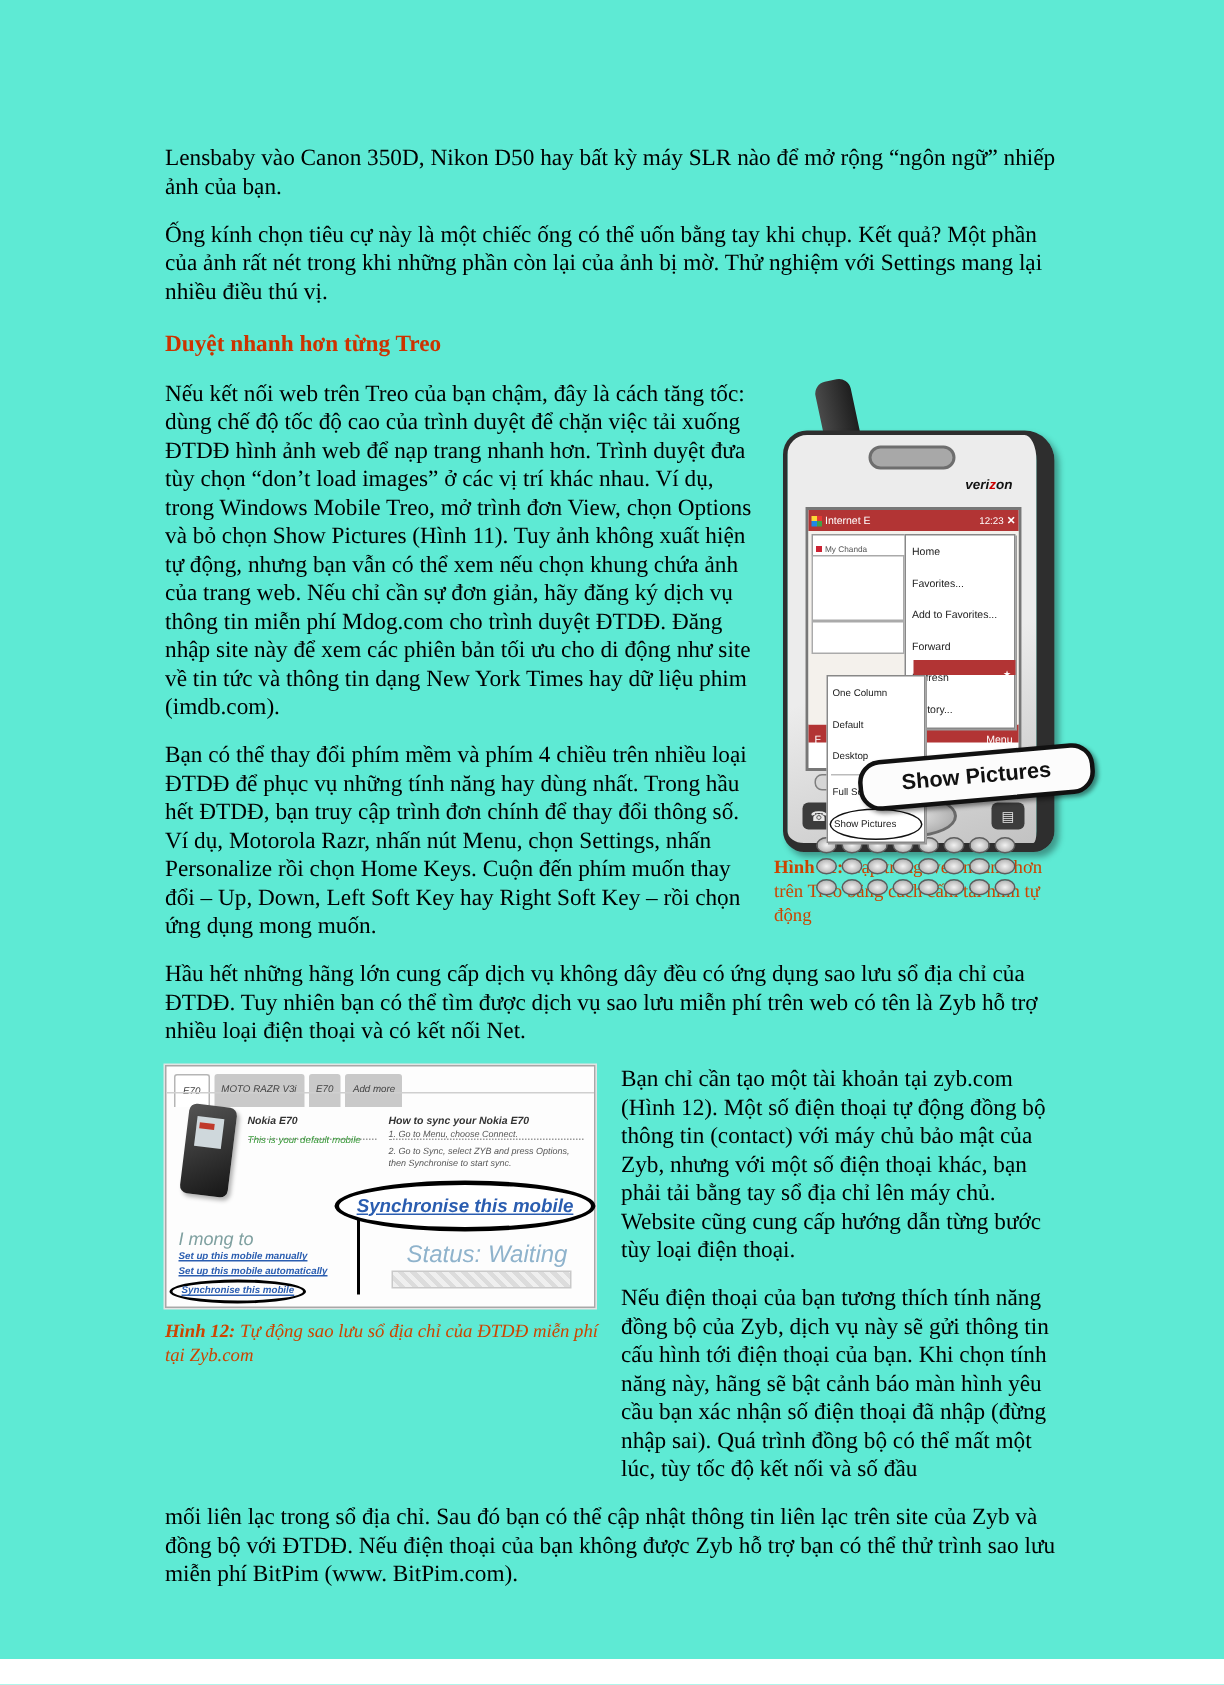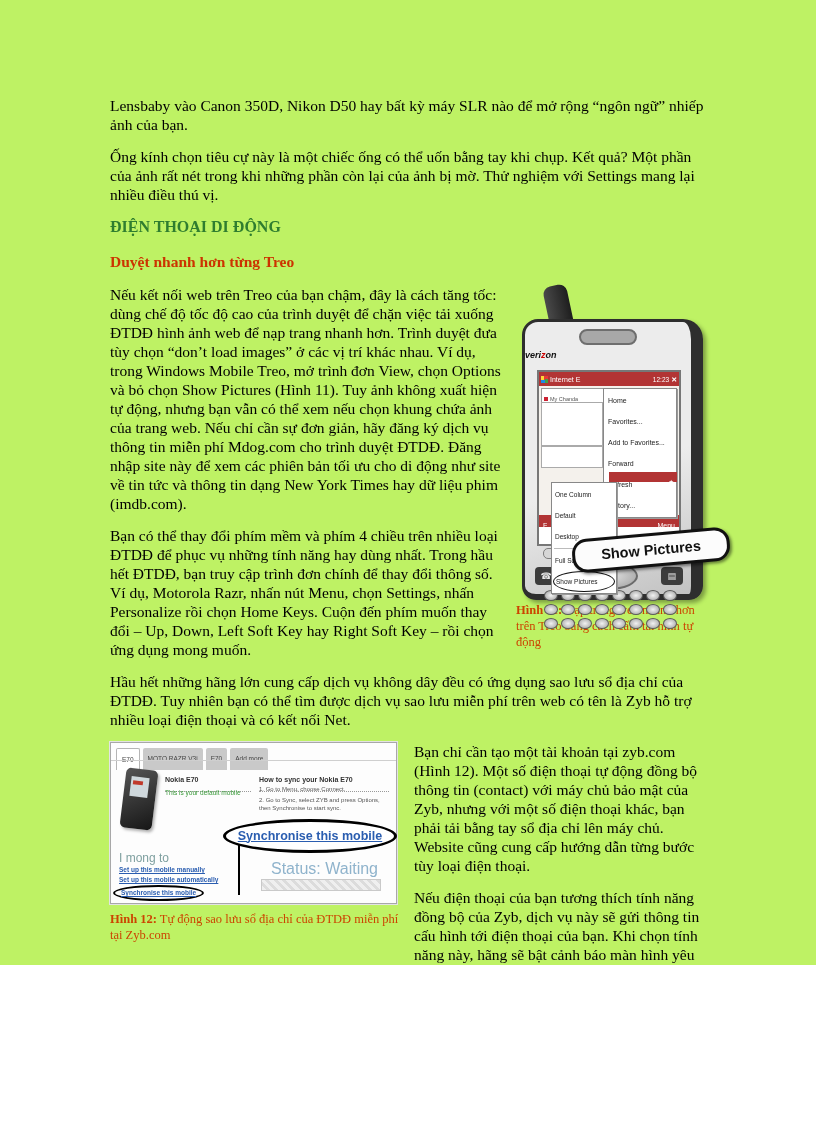--- a/index.html
+++ b/index.html
@@ -1,48 +1,48 @@
 <!DOCTYPE html>
 <html><head>
 <meta charset="utf-8">
 <style>
   html,body { margin:0; padding:0; background:#ffffff; }
   .page {
-    position:relative; width:816px; height:965px; background:#bef264;
+    position:relative; width:816px; height:1106px; background:#5eead4;
     font-family:"Liberation Serif", serif; color:#000; overflow:hidden;
   }
   .content { position:absolute; left:110px; top:96px; width:604px;
     font-size:15.5px; line-height:19px; }
   .content p { margin:0 0 13px 0; text-align:left; }
   h2.green-head { font-size:16px; font-weight:bold; color:#2f7d2f; margin:6px 0 16px 0; }
   h3.red-head { font-size:15.5px; font-weight:bold; color:#cc3300; margin:16px 0 14px 0; }
   h3.red-head:first-child { margin-top:0; }
 
   
   .cols { display:flex; align-items:flex-start; }
   .treo-text { width:400px; }
   .treo-figcol { width:198px; margin-left:6px; }
-  .zyb-figcol { width:292px; margin-right:12px; }
+  .zyb-figcol { width:292px; margin-right:12px;font-style:italic; }
   .zyb-text { width:300px; }
 
   .fig-caption { margin-top:7px; font-size:12.5px; line-height:16px; color:#cc4400; }
   .fig-caption .cap-label { font-weight:bold; }
 
   
   .phone-wrap { position:relative; width:198px; height:310px; }
   .antenna { position:absolute; left:32px; top:0; width:24px; height:60px;
     background:linear-gradient(90deg,#4a4a4a,#1e1e1e); border-radius:8px 8px 3px 3px;
     transform:rotate(-12deg); }
   .phone-body { position:absolute; left:6px; top:34px; width:166px; height:272px;
     background:linear-gradient(160deg,#ececec 55%, #c2c2c2);
     border:3px solid #2e2e2e; border-right-width:12px; border-bottom-width:6px;
     border-radius:16px 20px 14px 14px; box-shadow:3px 3px 4px rgba(0,0,0,0.35); }
   .speaker { margin:7px auto 1px auto; width:54px; height:12px; background:#a8a8a8;
     border:2px solid #6e6e6e; border-radius:8px; }
-  .verizon { padding-right:16px; font-family:"Liberation Sans",sans-serif;
+  .verizon { text-align:right; padding-right:16px; font-family:"Liberation Sans",sans-serif;
     font-size:9px; font-weight:bold; font-style:italic; color:#111; }
   .verizon .vz-z { color:#cc0000; }
   .t-screen { position:absolute; left:12px; top:48px; width:140px; height:172px;
     background:#fff; border:2px solid #777; font-family:"Liberation Sans",sans-serif; }
   .s-titlebar { height:14px; background:#b23434; color:#fff; display:flex; align-items:center;
     font-size:7px; padding:0 2px; gap:2px; }
   .winflag { display:inline-block; width:7px; height:7px;
     background:conic-gradient(#e53935 0 25%, #43a047 0 50%, #1e88e5 0 75%, #fdd835 0); }
   .s-title { flex:1; white-space:nowrap; overflow:hidden; }
   .s-time { font-size:6.5px; }
@@ -117,21 +117,20 @@
 </style>
 </head>
 <body>
 
 <div class="page">
   <div class="content">
 
     <p>Lensbaby vào Canon 350D, Nikon D50 hay bất kỳ máy SLR nào để mở rộng “ngôn ngữ” nhiếp ảnh của bạn.</p>
     <p>Ống kính chọn tiêu cự này là một chiếc ống có thể uốn bằng tay khi chụp. Kết quả? Một phần của ảnh rất nét trong khi những phần còn lại của ảnh bị mờ. Thử nghiệm với Settings mang lại nhiều điều thú vị.</p>
 
-    <h2 class="green-head">ĐIỆN THOẠI DI ĐỘNG</h2>
 
     <h3 class="red-head">Duyệt nhanh hơn từng Treo</h3>
 
     <div class="cols">
       <div class="treo-text">
         <p>Nếu kết nối web trên Treo của bạn chậm, đây là cách tăng tốc: dùng chế độ tốc độ cao của trình duyệt để chặn việc tải xuống ĐTDĐ hình ảnh web để nạp trang nhanh hơn. Trình duyệt đưa tùy chọn “don’t load images” ở các vị trí khác nhau. Ví dụ, trong Windows Mobile Treo, mở trình đơn View, chọn Options và bỏ chọn Show Pictures (Hình 11). Tuy ảnh không xuất hiện tự động, nhưng bạn vẫn có thể xem nếu chọn khung chứa ảnh của trang web. Nếu chỉ cần sự đơn giản, hãy đăng ký dịch vụ thông tin miễn phí Mdog.com cho trình duyệt ĐTDĐ. Đăng nhập site này để xem các phiên bản tối ưu cho di động như site về tin tức và thông tin dạng New York Times hay dữ liệu phim (imdb.com).</p>
         <p>Bạn có thể thay đổi phím mềm và phím 4 chiều trên nhiều loại ĐTDĐ để phục vụ những tính năng hay dùng nhất. Trong hầu hết ĐTDĐ, bạn truy cập trình đơn chính để thay đổi thông số. Ví dụ, Motorola Razr, nhấn nút Menu, chọn Settings, nhấn Personalize rồi chọn Home Keys. Cuộn đến phím muốn thay đổi – Up, Down, Left Soft Key hay Right Soft Key – rồi chọn ứng dụng mong muốn.</p>
       </div>
 
       <div class="treo-figcol">

